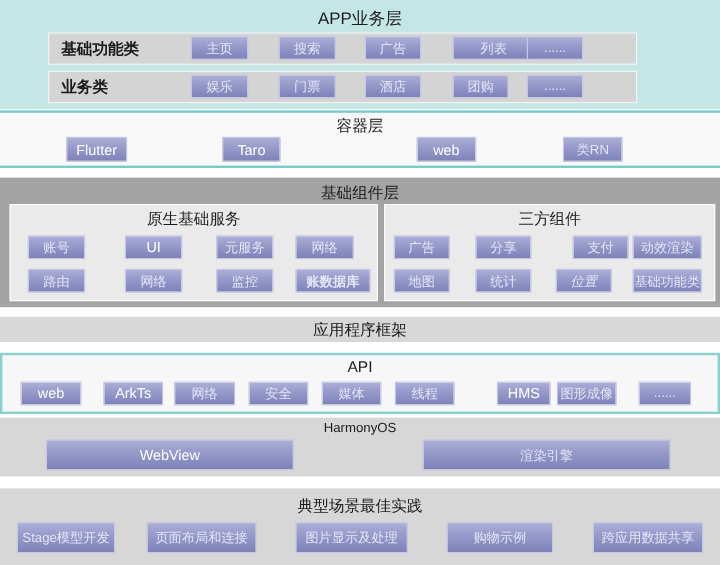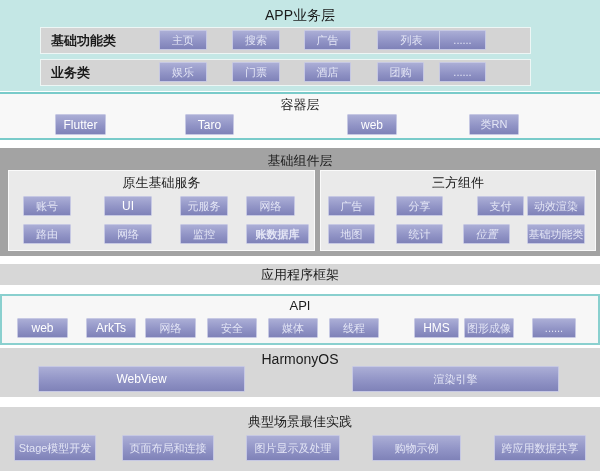--- a/index.html
+++ b/index.html
@@ -47,21 +47,21 @@
   .sec-framework{top:264px;height:21px;background:#d7d7d7;}
   .sec-framework .title{line-height:21px;}
 
   
   .sec-api{top:294px;height:51px;background:#f7f7f7;border:2px solid #8ad0cf;}
   .sec-api .title{padding-top:2px;}
   .sec-api .btn{top:22px;height:20px;}
 
   
   .sec-os{top:348px;height:49px;background:#d7d7d7;}
-  .sec-os .title{padding-top:3px;font-size:14px;}
+  .sec-os .title{padding-top:3px;font-size:11px;}
   .sec-os .btn{top:18px;height:26px;}
 
   
   .sec-practices{top:407px;height:64px;background:#d7d7d7;}
   .sec-practices .title{padding-top:6px;}
   .sec-practices .btn{top:28px;height:26px;}
 </style>
 </head>
 <body>
 

